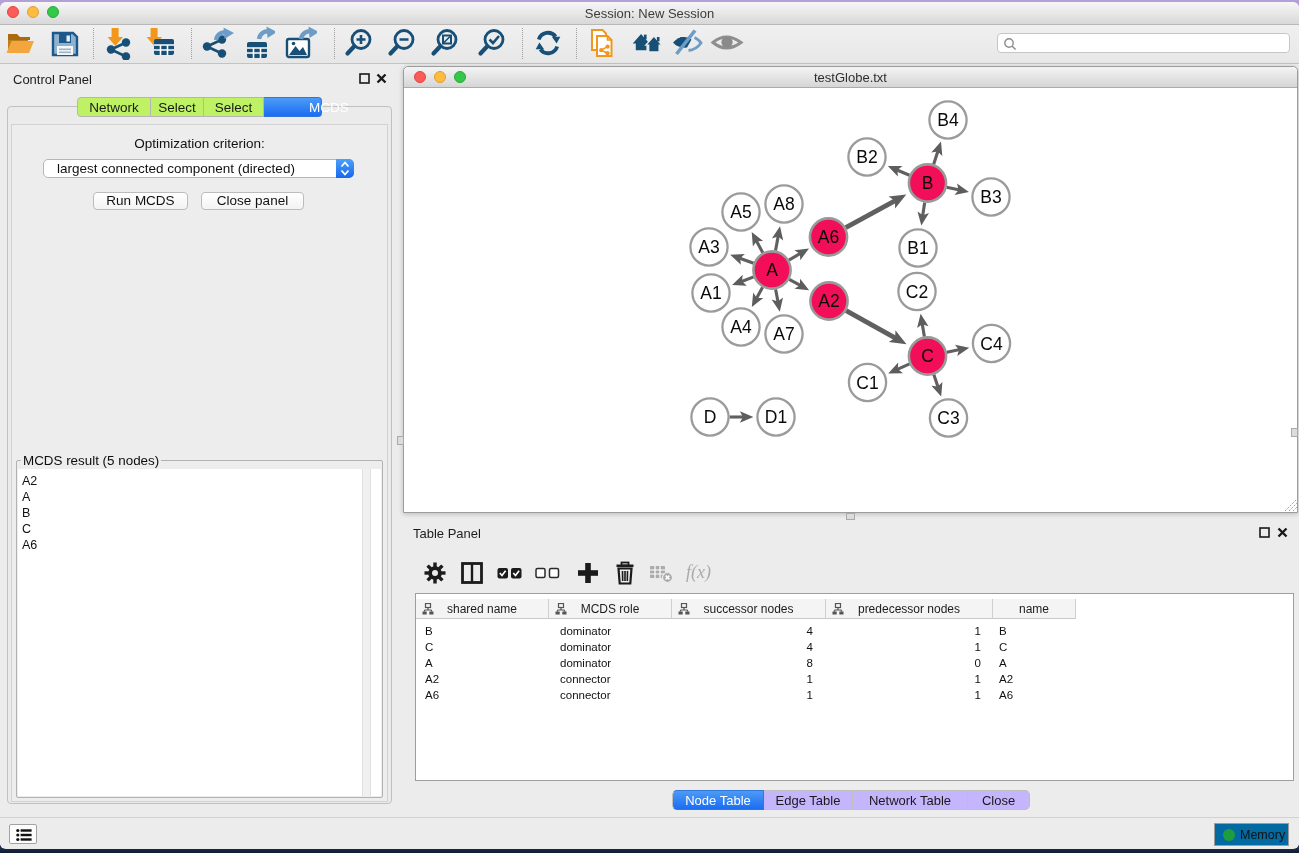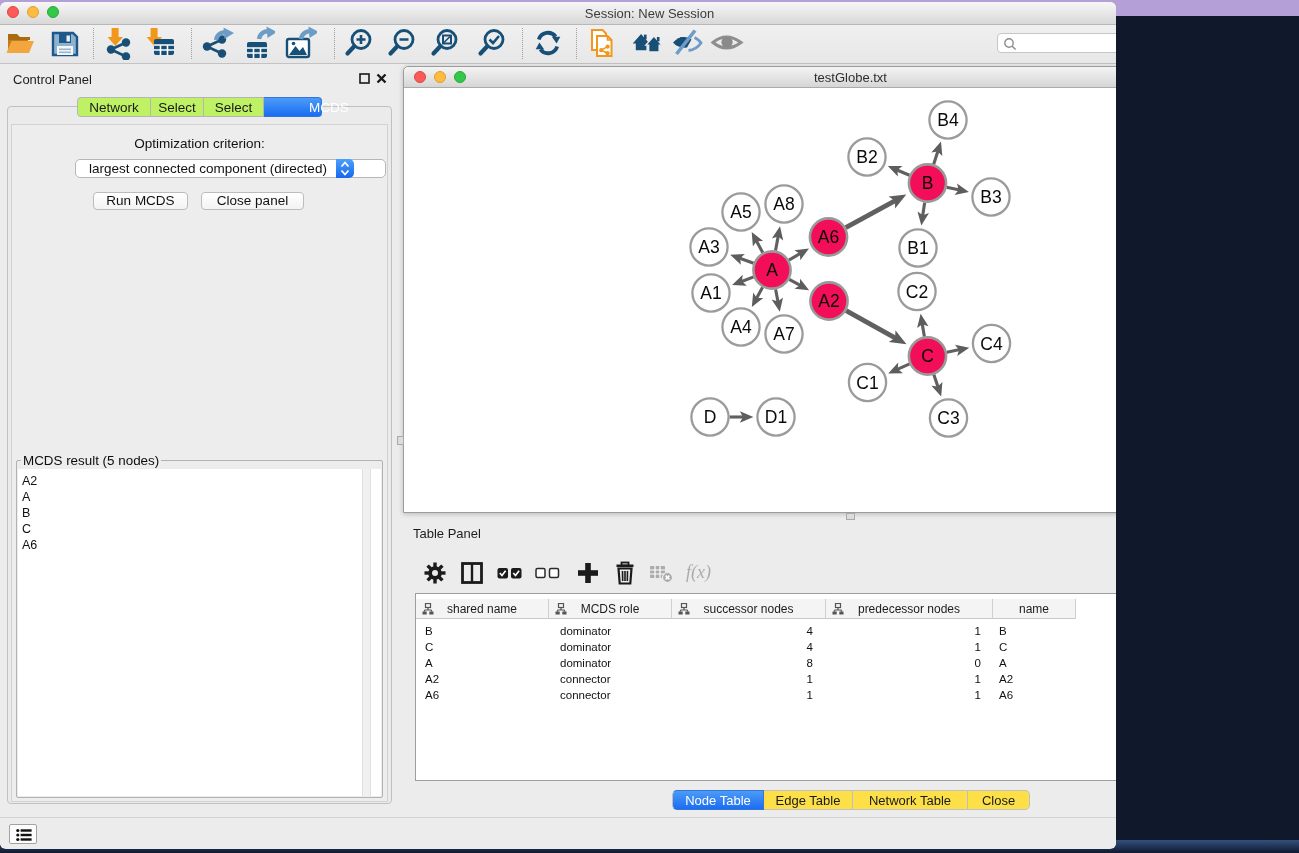--- a/index.html
+++ b/index.html
@@ -1,20 +1,20 @@
 <!DOCTYPE html>
 <html><head><meta charset="utf-8"><style>
 html,body{margin:0;padding:0;width:1299px;height:853px;overflow:hidden;
  font-family:"Liberation Sans",sans-serif;background:#10182b;}
 *{box-sizing:border-box;}
 .abs{position:absolute;}
 #desktop-top{position:absolute;left:0;top:0;width:1299px;height:16px;background:#b4a0d6;}
 #desktop-bot{position:absolute;left:0;top:840px;width:1299px;height:15px;
  background:linear-gradient(180deg,#34507c,#16233f 70%,#0c1425);}
-#app{position:absolute;left:0;top:2px;width:1116px;height:847px;background:#ececec;
+#app{position:absolute;left:0;top:2px;width:1299px;height:847px;background:#ececec;
  border-radius:6px 6px 6px 6px;overflow:hidden;}
 #titlebar{position:absolute;left:0;top:0;width:1299px;height:23px;
  background:linear-gradient(180deg,#f7f7f7,#d8d8d8);border-bottom:1px solid #b8b8b8;border-radius:6px 6px 0 0;}
 .tl{position:absolute;width:12px;height:12px;border-radius:50%;}
 #titlebar .title{position:absolute;left:0;right:0;top:4px;text-align:center;font-size:13px;color:#3c3c3c;}
 #toolbar{position:absolute;left:0;top:23px;width:1299px;height:39px;
  background:linear-gradient(180deg,#f0f0f0,#e7e7e7);border-bottom:1px solid #c3c3c3;}
 .tsep{position:absolute;top:3px;height:31px;width:0;border-left:1px dotted #9e9e9e;}
 #searchbox{position:absolute;left:997px;top:8px;width:293px;height:20px;background:#fff;
  border:1px solid #c6c6c6;border-radius:4px;}
@@ -25,21 +25,21 @@
 #cp-inner{position:absolute;left:11px;top:122px;width:377px;height:678px;border:1px solid #d2d2d2;
  background:#ededed;}
 .tabs{position:absolute;display:flex;height:20px;}
 .tab{height:20px;border-top:1px solid #b5b5b5;border-bottom:1px solid #b5b5b5;border-right:1px solid #b5b5b5;
  background:#bef264;color:#1a1a1a;font-size:13.5px;text-align:center;line-height:19px;}
 .tab.first{border-left:1px solid #b5b5b5;border-radius:4px 0 0 4px;}
 .tab.last{border-radius:0 4px 4px 0;padding-left:45px;}
 .tab.sel{background:linear-gradient(180deg,#4c9bf8,#1b6df1);color:#fff;border-color:#3277d8;}
 #optlabel{position:absolute;left:0;top:134px;width:399px;text-align:center;font-size:13.5px;color:#111;}
 #dropdown{position:absolute;left:43px;top:157px;width:311px;height:19px;background:#fff;
- border:1px solid #b6b6b6;border-radius:5px;font-size:13.5px;color:#111;line-height:18px;padding-left:13px;margin-left:32px;}
+ border:1px solid #b6b6b6;border-radius:5px;font-size:13.5px;color:#111;line-height:18px;padding-left:13px;}
 #dropstep{position:absolute;left:336px;top:157px;width:18px;height:19px;border-radius:0 5px 5px 0;
  background:linear-gradient(180deg,#4ba1fa,#1767ee);}
 .btn{position:absolute;height:18px;background:linear-gradient(180deg,#ffffff,#f3f3f3);
  border:1px solid #bcbcbc;border-radius:4px;font-size:13.5px;color:#111;text-align:center;line-height:16px;}
 #groupbox{position:absolute;left:16px;top:458px;width:367px;height:338px;border:1px solid #b2b2b2;border-radius:2px;}
 #grouplabel{position:absolute;left:21px;top:451px;background:#ededed;padding:0 2px;font-size:13.4px;color:#0d0d0d;}
 #mcdslist{position:absolute;left:18px;top:467px;width:363px;height:327px;background:#fff;
  font-size:12.5px;color:#111;}
 #mcdslist .it{position:absolute;left:4px;}
 #mcdsscroll{position:absolute;left:344px;top:0px;width:9px;height:327px;background:#f0f0f0;
@@ -54,21 +54,21 @@
 #netwin .wtitle{position:absolute;left:0;top:0;width:893px;height:21px;
  background:linear-gradient(180deg,#f4f4f4,#d6d6d6);border-bottom:1px solid #ababab;border-radius:5px 5px 0 0;}
 #netwin .wtitle .t{position:absolute;left:0;right:0;top:3px;text-align:center;font-size:13px;color:#2e2e2e;}
 
 #tp-title{position:absolute;left:413px;top:523.5px;font-size:13px;color:#1d1d1d;}
 #tablebox{position:absolute;left:415px;top:590.5px;width:879px;height:188px;background:#fff;border:1px solid #9e9e9e;}
 .th{position:absolute;top:5px;height:20px;background:#f4f4f4;border-bottom:1px solid #c9c9c9;
  border-right:1px solid #cfcfcf;font-size:12px;color:#1c1c1c;text-align:center;line-height:20px;}
 .td{position:absolute;font-size:11.5px;color:#111;height:16px;line-height:16px;}
 .bt{height:20px;border-top:1px solid #bfbfbf;border-bottom:1px solid #bfbfbf;border-right:1px solid #bfbfbf;
- background:#fde047;color:#1a1a1a;font-size:13px;text-align:center;line-height:20px;position:absolute;top:787.5px;}
+ background:#c4b5fd;color:#1a1a1a;font-size:13px;text-align:center;line-height:20px;position:absolute;top:787.5px;}
 .bt.sel{background:linear-gradient(180deg,#4c9bf8,#1b6df1);color:#fff;border-color:#3277d8;}
 
 #statusbar{position:absolute;left:0;top:815px;width:1299px;height:31px;border-top:1px solid #d2d2d2;background:#ececec;}
 #listbtn{position:absolute;left:9px;top:6px;width:28px;height:20px;background:#fcfcfc;border:1px solid #a2a2a2;border-radius:2px;}
 #membtn{position:absolute;left:1214px;top:5px;width:75px;height:23px;background:#0369a1;border:1px solid #9c9c9c;}
 #membtn .dot{position:absolute;left:8px;top:5px;width:12px;height:12px;border-radius:50%;background:#1d9e3c;}
 #membtn .mt{position:absolute;left:25px;top:4px;font-size:12.5px;color:#111;}
 </style></head>
 <body>
 <div id="desktop-top"></div>

